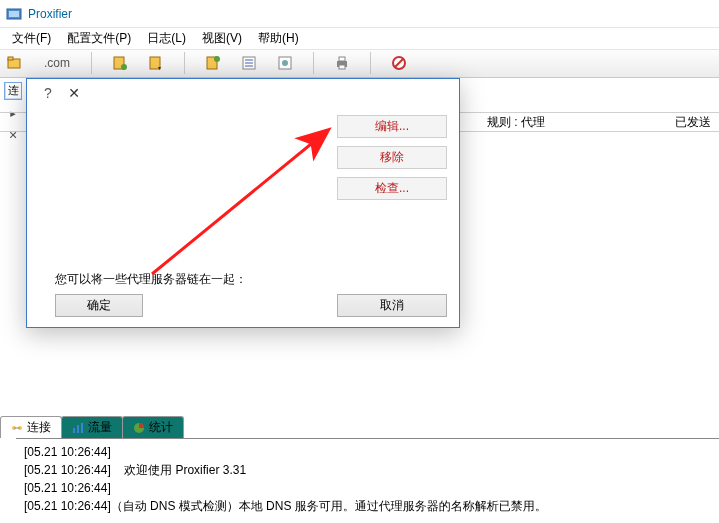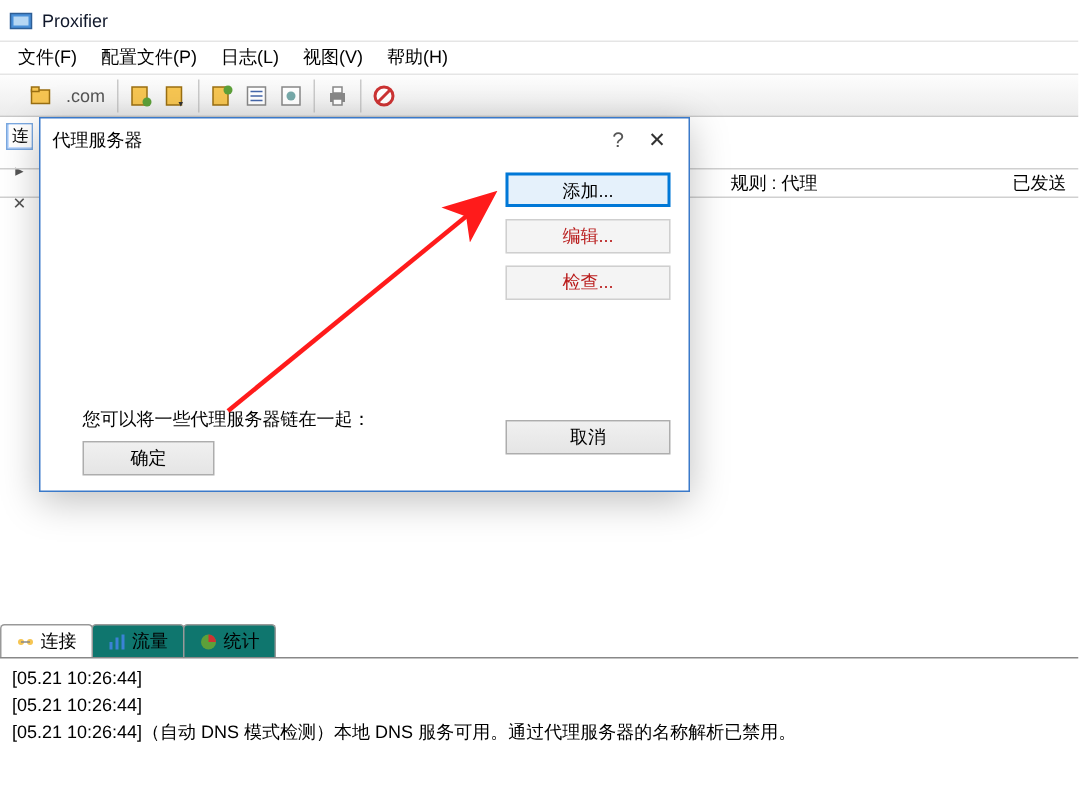--- a/index.html
+++ b/index.html
@@ -1,28 +1,28 @@
 <!DOCTYPE html>
 <html><head>
 <meta charset="utf-8">
 <style>
   * { margin: 0; padding: 0; box-sizing: border-box; font-family: "Microsoft YaHei", "SimSun", Arial, sans-serif; font-size: 12px; }
   body { background: #fff; width: 719px; height: 523px; overflow: hidden; position: relative; }
   
   
   .main-titlebar { height: 28px; display: flex; align-items: center; padding: 0 6px; background: #fff; border-bottom: 1px solid #e5e5e5; }
   .main-titlebar .app-icon { width: 16px; height: 16px; margin-right: 6px; }
-  .main-titlebar .title { color: #0f172a; }
+  .main-titlebar .title { color: #0369a1; }
   
   
   .menubar { height: 22px; display: flex; align-items: center; padding: 0 4px; background: #fff; border-bottom: 1px solid #e5e5e5; }
   .menubar span { padding: 2px 8px; cursor: default; }
   
   
-  .toolbar { height: 28px; display: flex; align-items: center; padding: 2px 17px; background: linear-gradient(#fdfdfd,#ececec); border-bottom: 1px solid #c9c9c9; gap:1px;}
+  .toolbar { height: 28px; display: flex; align-items: flex-start; padding: 2px 4px; background: linear-gradient(#fdfdfd,#ececec); border-bottom: 1px solid #c9c9c9; gap:14px;}
   .tb-sep { width:1px; height:22px; background:#c9c9c9; margin:0 3px;}
   .tb-btn { width:22px; height:22px; display:flex; align-items:center; justify-content:center;}
   .tb-btn svg { width:16px; height:16px; }
   .tb-text { padding:0 4px; color:#555;}
   
   
   .main-content { position: relative; height: 360px; background:#fff; }
   .wide-header-row { position:absolute; top:34px; left:0; right:0; height:20px; border-top:1px solid #d0d0d0; border-bottom:1px solid #d0d0d0; display:flex; align-items:center; padding:0 8px; color:#000; }
   .wide-header-row .spacer { flex:1; }
   
@@ -31,21 +31,21 @@
   .leftbar div { width:18px; height:18px; margin-bottom:4px; display:flex; align-items:center; justify-content:center; font-size:11px; color:#555;}
   .connect-hidden { position:absolute; top:5px; left:6px; background:#fff; color:#000; padding:0 2px; font-size:11px;}
   
   
   .bottom-tabs { position:absolute; bottom:85px; left:0; display:flex; align-items:center; }
   .bt-tab { display:flex; align-items:center; padding:2px 10px; border:1px solid #999; border-bottom:none; margin-right:-1px; background:#0f766e; border-radius:3px 3px 0 0; }
   .bt-tab.active { background:#fff; }
   .bt-tab .dot { width:12px; height:12px; margin-right:4px; }
   
   
-  .log-area { position:absolute; bottom:0; left:0; right:0; height:85px; border-top:1px solid #888; background:#fff; padding:4px 8px; font-family:"NSimSun","SimSun",monospace; line-height:1.5; overflow:hidden; }
+  .log-area { position:absolute; bottom:0; left:16px; right:0; height:85px; border-top:1px solid #888; background:#fff; padding:4px 8px; font-family:"NSimSun","SimSun",monospace; line-height:1.5; overflow:hidden; }
   .log-area div { white-space:pre; }
   
   
   .dialog { position:absolute; top:78px; left:26px; width:434px; height:250px; background:#fff; border:1px solid #3a79c9; box-shadow:0 6px 24px rgba(0,0,0,0.25);}
   .dlg-title { height:28px; display:flex; align-items:center; padding:0 8px; }
   .dlg-title .t { flex:1; }
   .dlg-title .qm { width:26px; text-align:center; font-size:14px; color:#555;}
   .dlg-title .cl { width:26px; text-align:center; font-size:14px; color:#333;}
   .dlg-body { position:relative; padding:8px 12px 10px 12px; height:calc(100% - 28px); }
   
@@ -61,21 +61,21 @@
   .winbtn { height:23px; line-height:21px; text-align:center; border:1px solid #adadad; background:linear-gradient(#f0f0f0,#e5e5e5); cursor:default; }
   .winbtn.prim { border:2px solid #0078d7; background:#e5f1fb; }
   .winbtn.dis { color:#b91c1c; border-color:#cfcfcf; background:#f4f4f4;}
   
   .dlg-footer { position:absolute; bottom:10px; left:28px; right:12px; display:flex; align-items:center;}
   .dlg-footer .hint { margin-bottom:2px;}
   .chain-group { display:flex; flex-direction:column; }
   .chain-group .row { display:flex; gap:12px; align-items:flex-start; margin-top:4px;}
   .chain-group .winbtn { width:88px; }
   .chainbtn2 { width:88px; margin-left:80px;}
-  .cancel-area { position:absolute; bottom:24px; right:12px;}
+  .cancel-area { position:absolute; bottom:10px; right:12px;}
   .cancel-area .winbtn { width:110px;}
   
   
   .arrow-svg { position:absolute; top:0; left:0; pointer-events:none; }
 </style>
 </head>
 <body>
 
 <div class="main-titlebar">
   <svg class="app-icon" viewBox="0 0 16 16">
@@ -163,29 +163,28 @@
   <div class="wide-header-row">
     <span class="spacer"></span>
     <span>规则 : 代理</span>
     <span style="width:130px;"></span>
     <span>已发送</span>
   </div>
 </div>
 
 <div class="dialog">
   <div class="dlg-title">
-    <span class="t">代理服务器</span>
     <span class="qm">?</span>
     <span class="cl">✕</span>
   </div>
   <div class="dlg-body">
 
     <div class="btn-col">
-      <div class="winbtn prim">添加...</div>
       <div class="winbtn dis">编辑...</div>
+      <div class="winbtn dis">移除</div>
       <div class="winbtn dis">检查...</div>
     </div>
 
     <div class="dlg-footer">
       <div class="chain-group">
         <div class="hint">您可以将一些代理服务器链在一起：</div>
         <div class="row">
           <div class="winbtn">确定</div>
         </div>
       </div>
@@ -226,15 +225,16 @@
     <svg class="dot" viewBox="0 0 12 12">
         <circle cx="6" cy="6" r="5" fill="#5da03a"></circle>
         <path d="M6 6 L6 1 A5 5 0 0 1 11 6 z" fill="#c33"></path>
       </svg>
     <span>统计</span>
   </div>
 </div>
 
 <div class="log-area">
   <div>[05.21 10:26:44]</div>
+  <div>[05.21 10:26:44]    欢迎使用 Proxifier 3.31</div>
   <div>[05.21 10:26:44]</div>
   <div>[05.21 10:26:44]（自动 DNS 模式检测）本地 DNS 服务可用。通过代理服务器的名称解析已禁用。</div>
 </div>
 
 </body></html>

